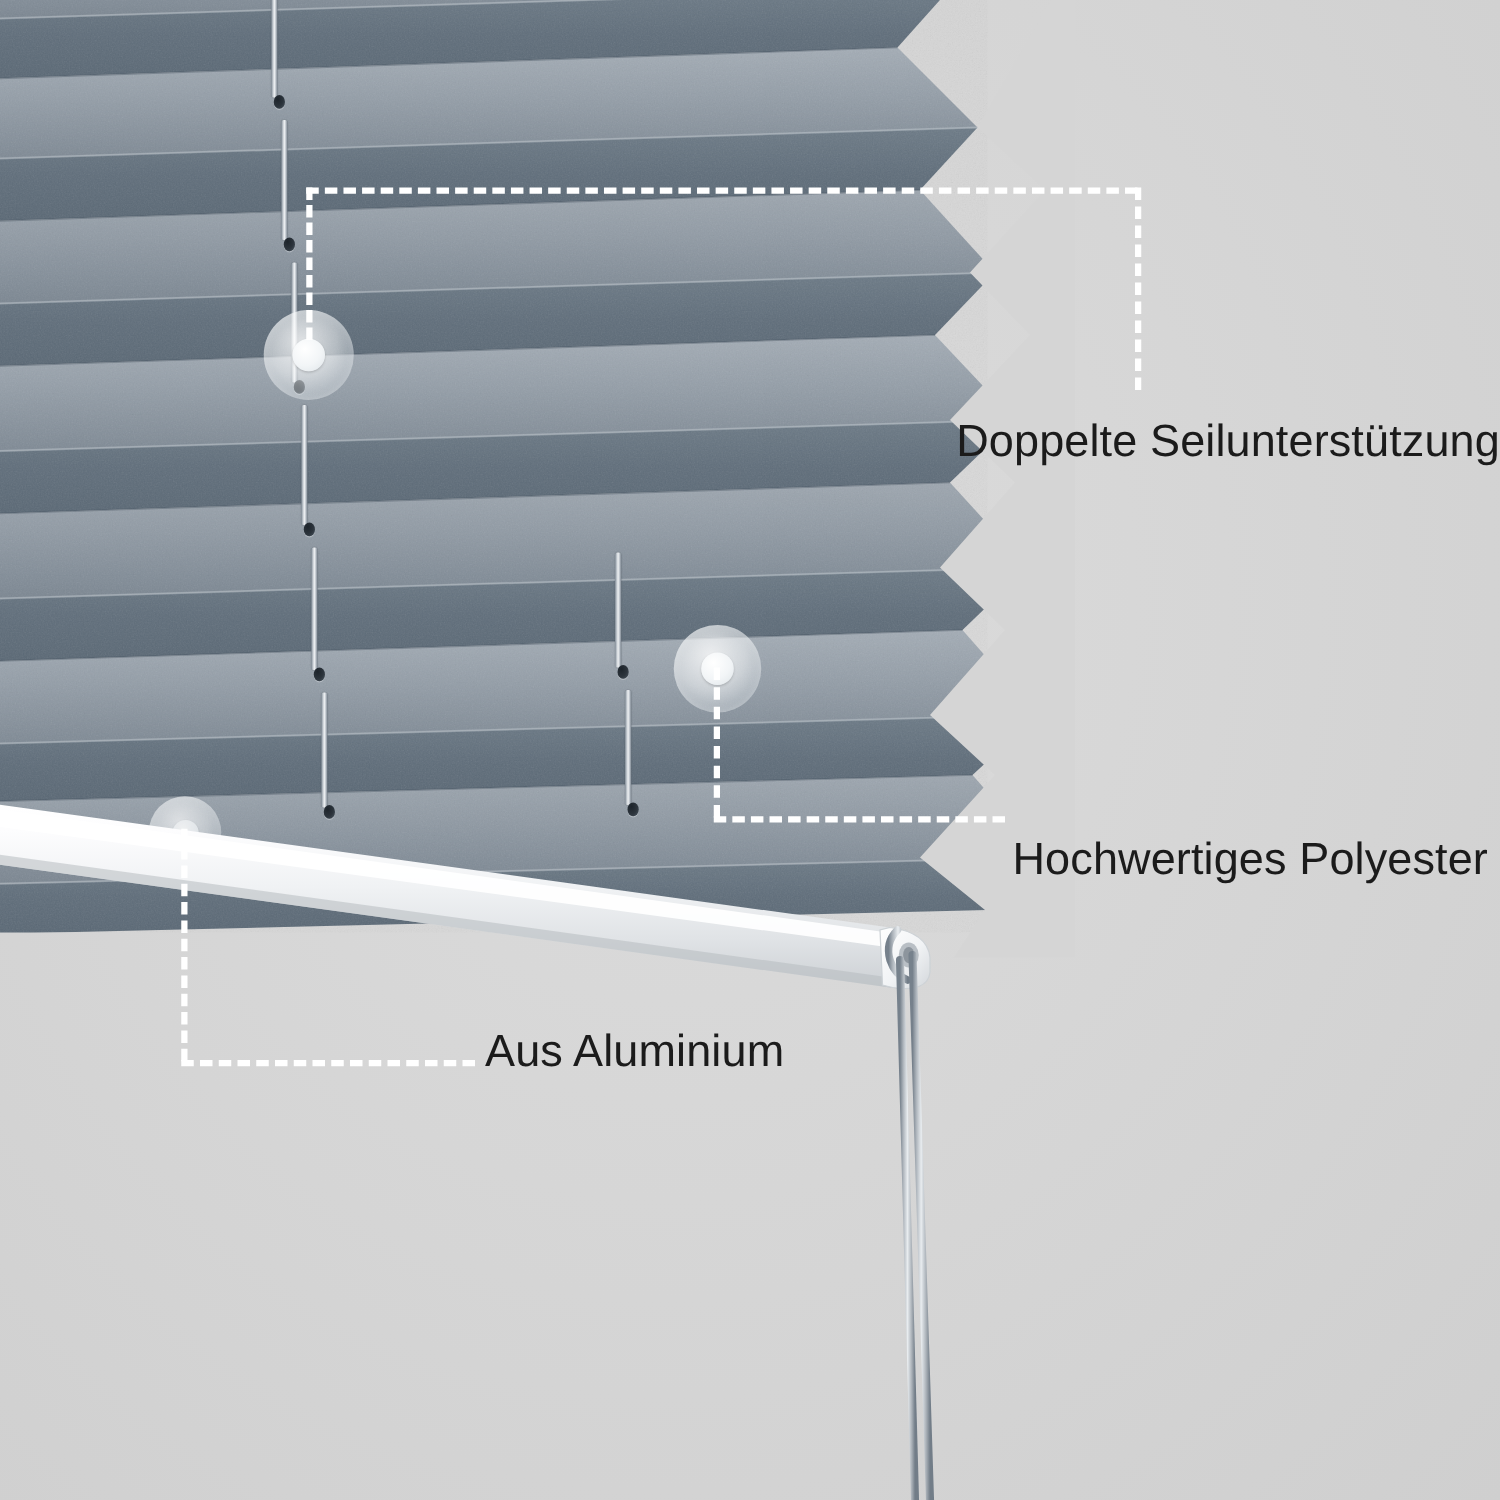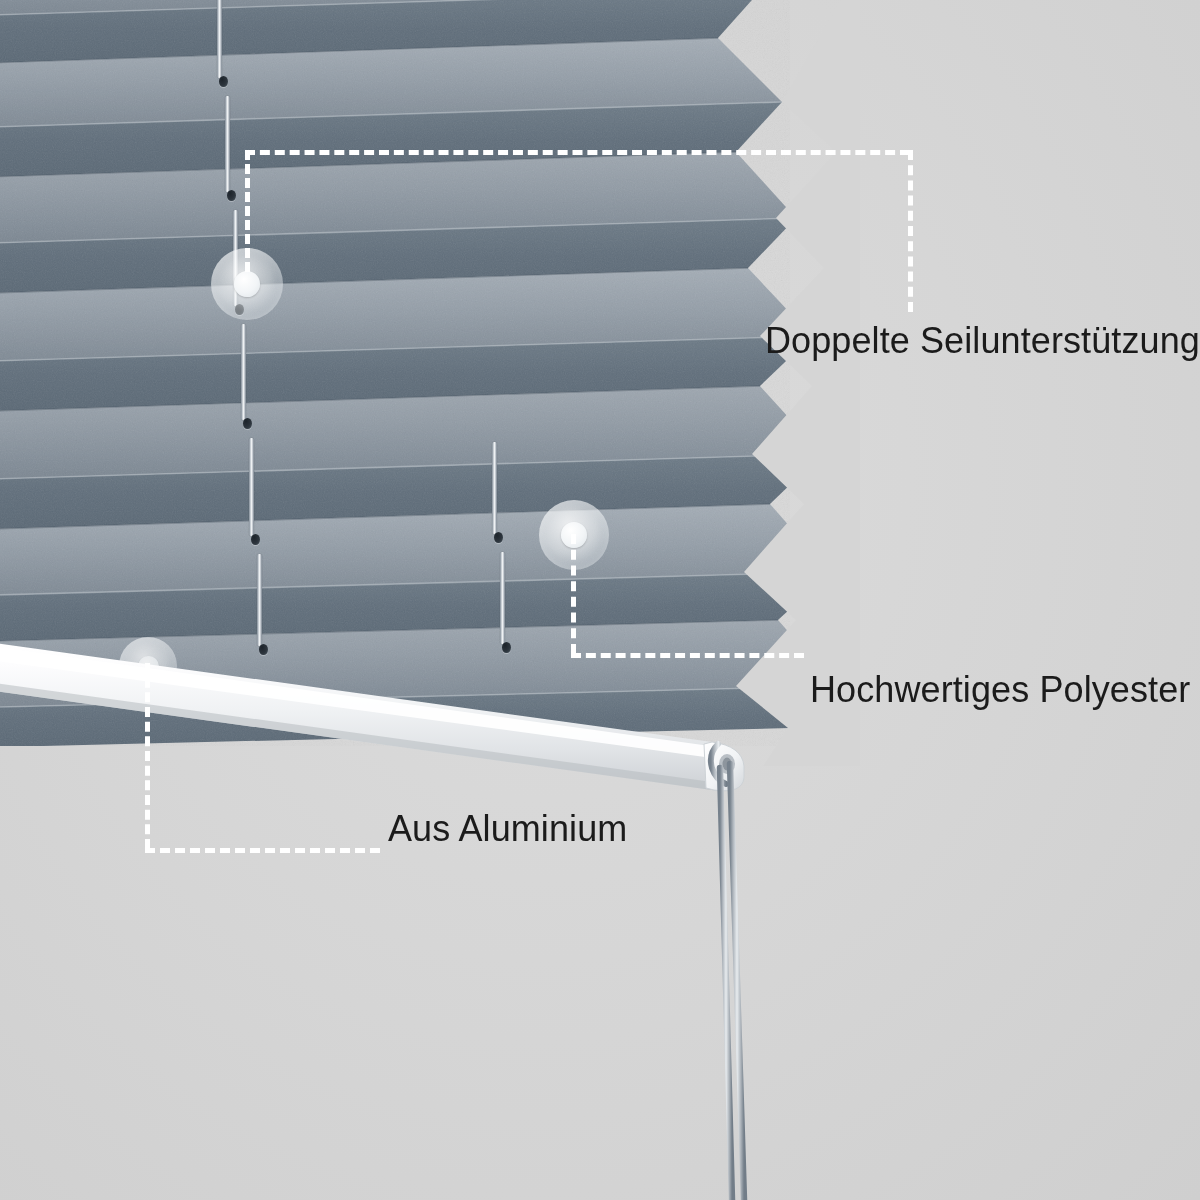--- a/index.html
+++ b/index.html
@@ -61,20 +61,21 @@
 
   
   .label{
     position:absolute;
     color:#1b1b1b;
     font-size:36px;
     font-weight:400;
     letter-spacing:.1px;
     white-space:nowrap;
     font-family:"Liberation Sans","DejaVu Sans",sans-serif;
+    margin-top:12px;
   }
 </style>
 </head>
 <body>
 
 <div id="stage">
 
   <div class="bg-grad"></div>
 
   <div id="blind">
@@ -259,21 +260,21 @@
   <div>
     <div class="dash-v" style="left:245px;top:150px;height:122px;"></div>
     <div class="dash-h" style="left:245px;top:150px;width:665px;"></div>
     <div class="dash-v" style="left:908px;top:150px;height:162px;"></div>
     <div class="label" style="left:765px;top:320px;">Doppelte Seilunterstützung</div>
   </div>
 
   <div>
     <div class="dash-v" style="left:571px;top:534px;height:120px;"></div>
     <div class="dash-h" style="left:571px;top:653px;width:233px;"></div>
-    <div class="label" style="left:810px;top:669px;">Hochwertiges Polyester</div>
+    <div class="label" style="left:810px;top:654px;">Hochwertiges Polyester</div>
   </div>
 
   <div>
     <div class="dash-v" style="left:145px;top:663px;height:186px;"></div>
     <div class="dash-h" style="left:145px;top:848px;width:235px;"></div>
     <div class="label" style="left:388px;top:808px;">Aus Aluminium</div>
   </div>
 
 </div>
 

